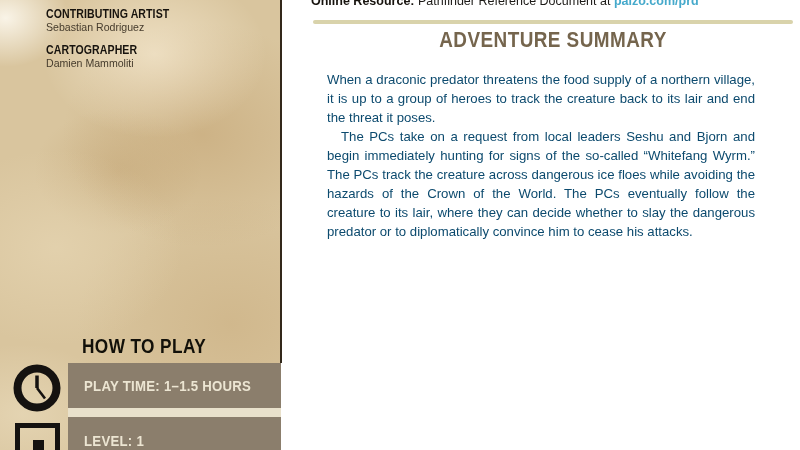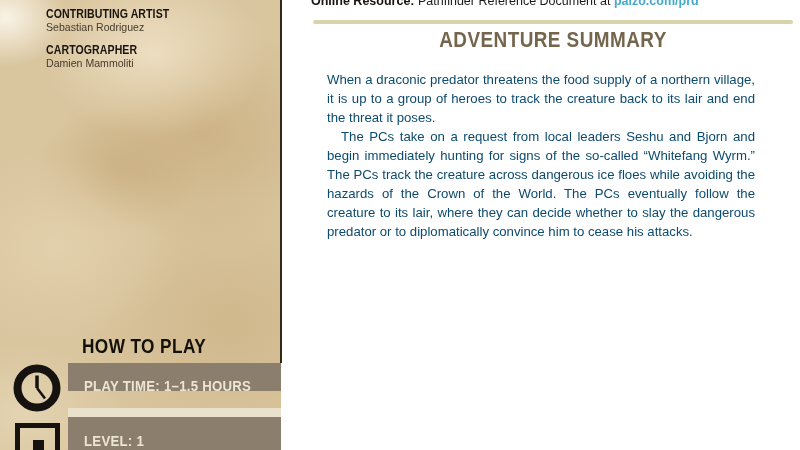--- a/index.html
+++ b/index.html
@@ -35,21 +35,21 @@
     transform:scaleX(0.92); transform-origin:left center; white-space:nowrap;
   }
 
   .howto-title {
     position:absolute; left:82px; top:334px;
     font-size:21px; font-weight:bold; color:#121009; letter-spacing:0.5px;
     transform:scaleX(0.82); transform-origin:left center; white-space:nowrap;
   }
 
   .play-bar {
-    position:absolute; left:68px; width:213px; height:28px; background:#8b7e6c;
+    position:absolute; left:68px; width:213px; height:45px; background:#8b7e6c;
   }
   .play-bar .bar-label {
     position:absolute; left:16px; top:0; line-height:45px;
     font-size:15px; font-weight:bold; color:#ece5d2; letter-spacing:0.3px;
     transform:scaleX(0.88); transform-origin:left center; white-space:nowrap;
   }
   .bar-gap { position:absolute; left:68px; top:408px; width:213px; height:9px; background:#e9e1cb; }
 
   .clock-icon-wrap { position:absolute; left:11px; top:362px; width:52px; height:52px; }
   .level-icon-wrap {

